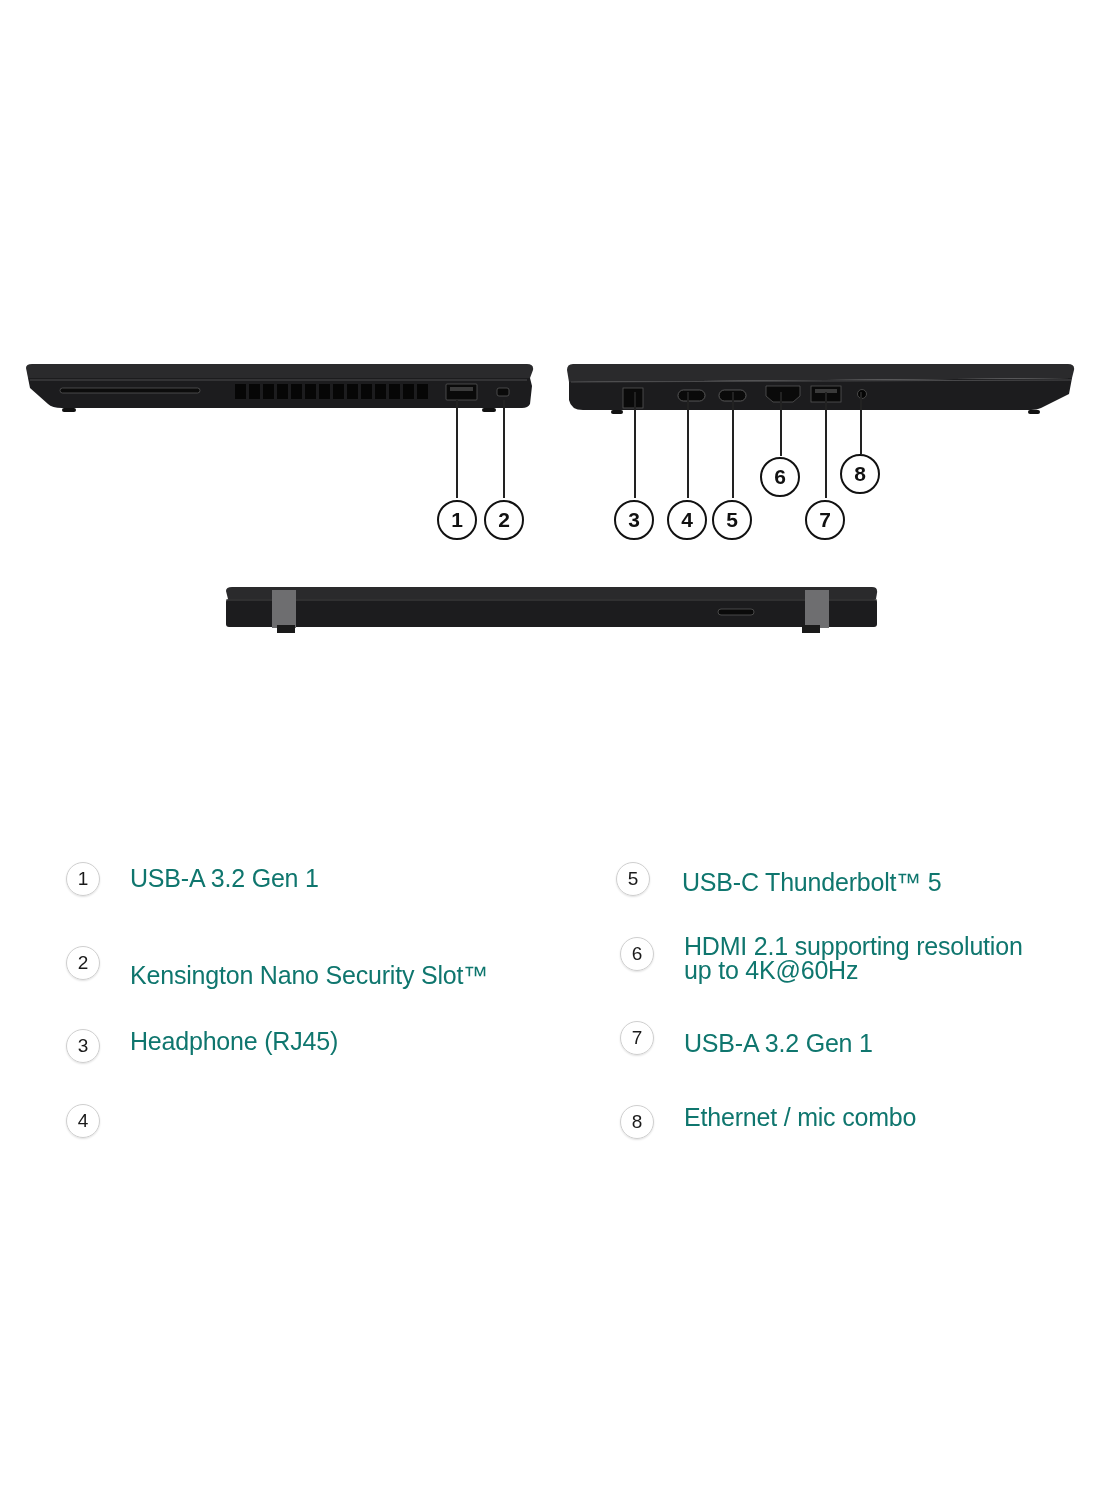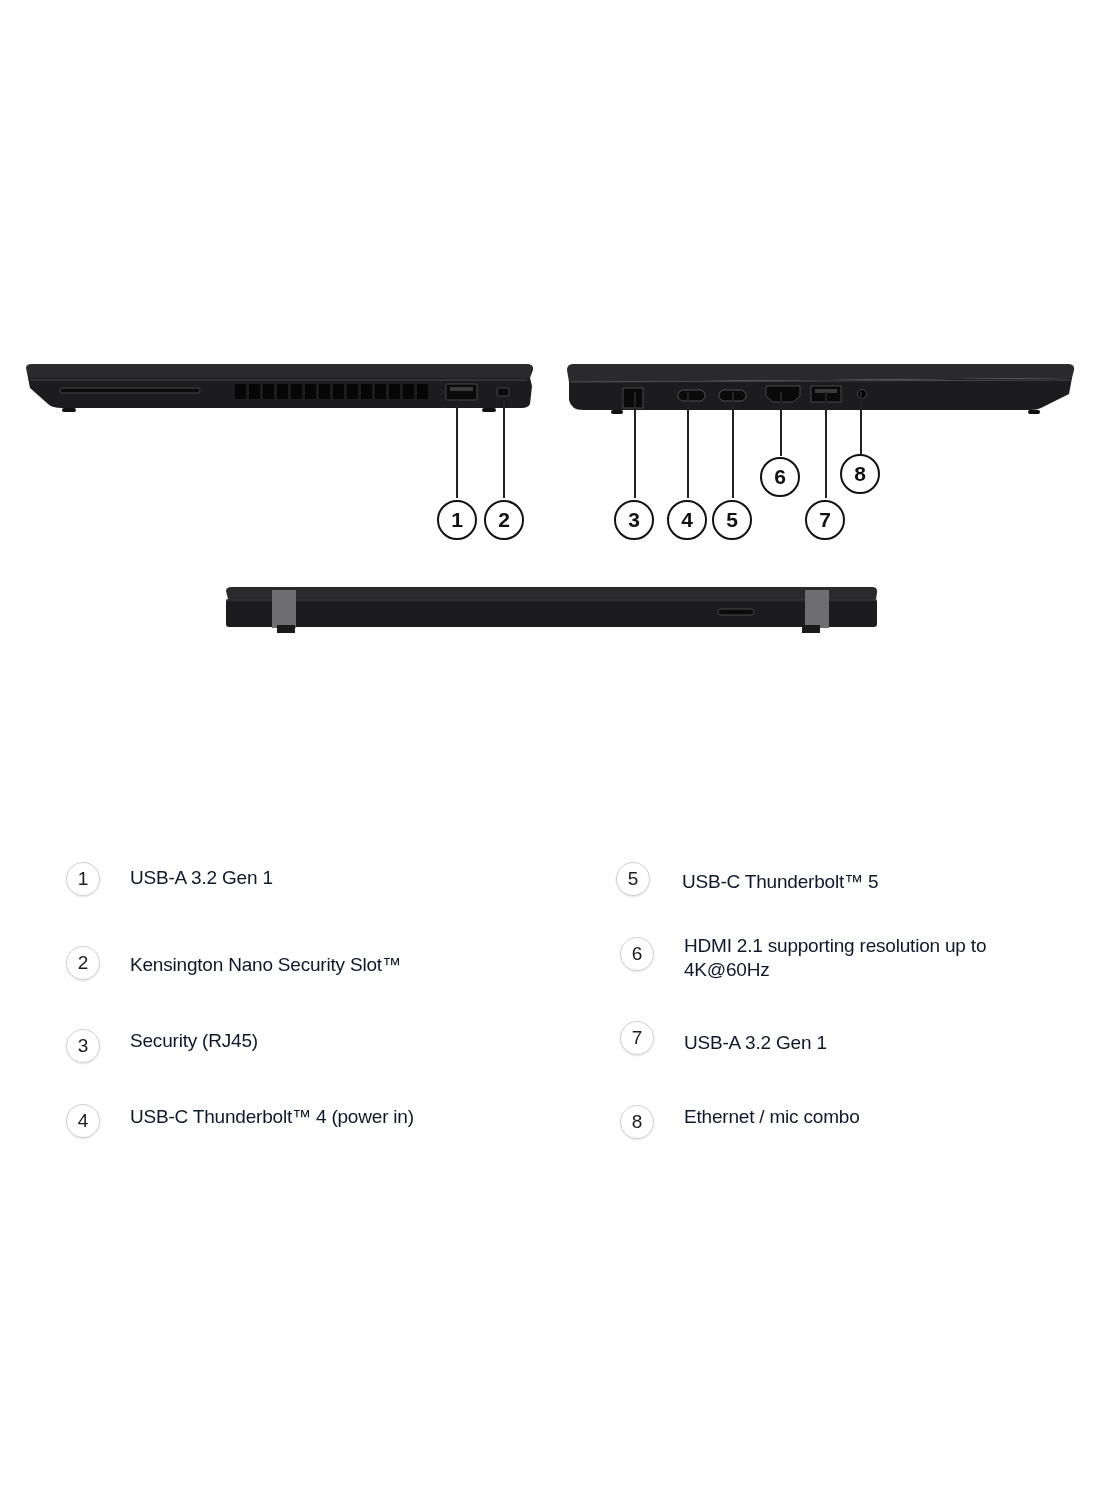--- a/index.html
+++ b/index.html
@@ -1,21 +1,21 @@
 <!DOCTYPE html>
 <html><head>
 <meta charset="utf-8">
 <style>
   html, body { margin:0; padding:0; background:#ffffff; }
   body { width:1100px; height:1500px; position:relative; overflow:hidden; font-family:"Liberation Sans", "DejaVu Sans", sans-serif; }
   .abs { position:absolute; }
   svg { display:block; }
   .legend-item { position:absolute; display:flex; align-items:flex-start; }
   .legend-num { width:34px; height:34px; border-radius:50%; border:1.5px solid #cfcfcf; box-shadow:0 1px 2px rgba(0,0,0,0.12); display:flex; align-items:center; justify-content:center; font-size:19px; color:#1a1a1a; box-sizing:border-box; flex:none; }
-  .legend-label { font-size:19px; color:#0f172a; line-height:24px; margin-left:30px; letter-spacing:-0.2px; }
+  .legend-label { font-size:25px; color:#0f766e; line-height:24px; margin-left:30px; letter-spacing:-0.2px; }
   .callout-circle { position:absolute; width:40px; height:40px; border-radius:50%; border:2.2px solid #111; box-sizing:border-box; background:#fff; display:flex; align-items:center; justify-content:center; font-weight:bold; font-size:21px; color:#111; }
   .leader { position:absolute; width:2px; background:#222; }
 </style>
 </head>
 <body>
 
 <div class="abs" style="left:22px; top:360px; width:515px; height:60px;">
   <svg width="515" height="60" viewBox="0 0 515 60">
     <path d="M4 8 Q4 4 10 4 L505 4 Q512 4 511 10 L508 18 L6 18 Z" fill="#2a2a2c"></path>
     <path d="M6 18 L508 18 L510 26 L508 44 Q506 48 500 48 L40 48 Q30 48 26 44 L8 28 Z" fill="#1c1c1e"></path>
@@ -92,29 +92,28 @@
     <rect x="496" y="24" width="36" height="6" rx="3" fill="#0a0a0a" stroke="#555" stroke-width="0.8"></rect>
   </svg>
 </div>
 
 <div class="legend-item" style="left:66px; top:862px;">
   <div class="legend-num">1</div>
   <div class="legend-label" style="margin-top:4px;">USB-A 3.2 Gen 1</div>
 </div>
 <div class="legend-item" style="left:66px; top:946px;">
   <div class="legend-num">2</div>
-  <div class="legend-label" style="margin-top:7px;">Kensington Nano Security Slot™</div>
+  <div class="legend-label" style="margin-top:17px;">Kensington Nano Security Slot™</div>
 </div>
 <div class="legend-item" style="left:66px; top:1029px;">
   <div class="legend-num">3</div>
-  <div class="legend-label" style="margin-top:0px;">Security (RJ45)</div>
+  <div class="legend-label" style="margin-top:0px;">Headphone (RJ45)</div>
 </div>
 <div class="legend-item" style="left:66px; top:1104px;">
   <div class="legend-num">4</div>
-  <div class="legend-label" style="margin-top:1px;">USB-C Thunderbolt™ 4 (power in)</div>
 </div>
 
 <div class="legend-item" style="left:616px; top:862px;">
   <div class="legend-num">5</div>
   <div class="legend-label" style="margin-top:8px; margin-left:32px;">USB-C Thunderbolt™ 5</div>
 </div>
 <div class="legend-item" style="left:620px; top:937px;">
   <div class="legend-num">6</div>
   <div class="legend-label" style="margin-top:-3px; width:370px;">HDMI 2.1 supporting resolution up to 4K@60Hz</div>
 </div>

